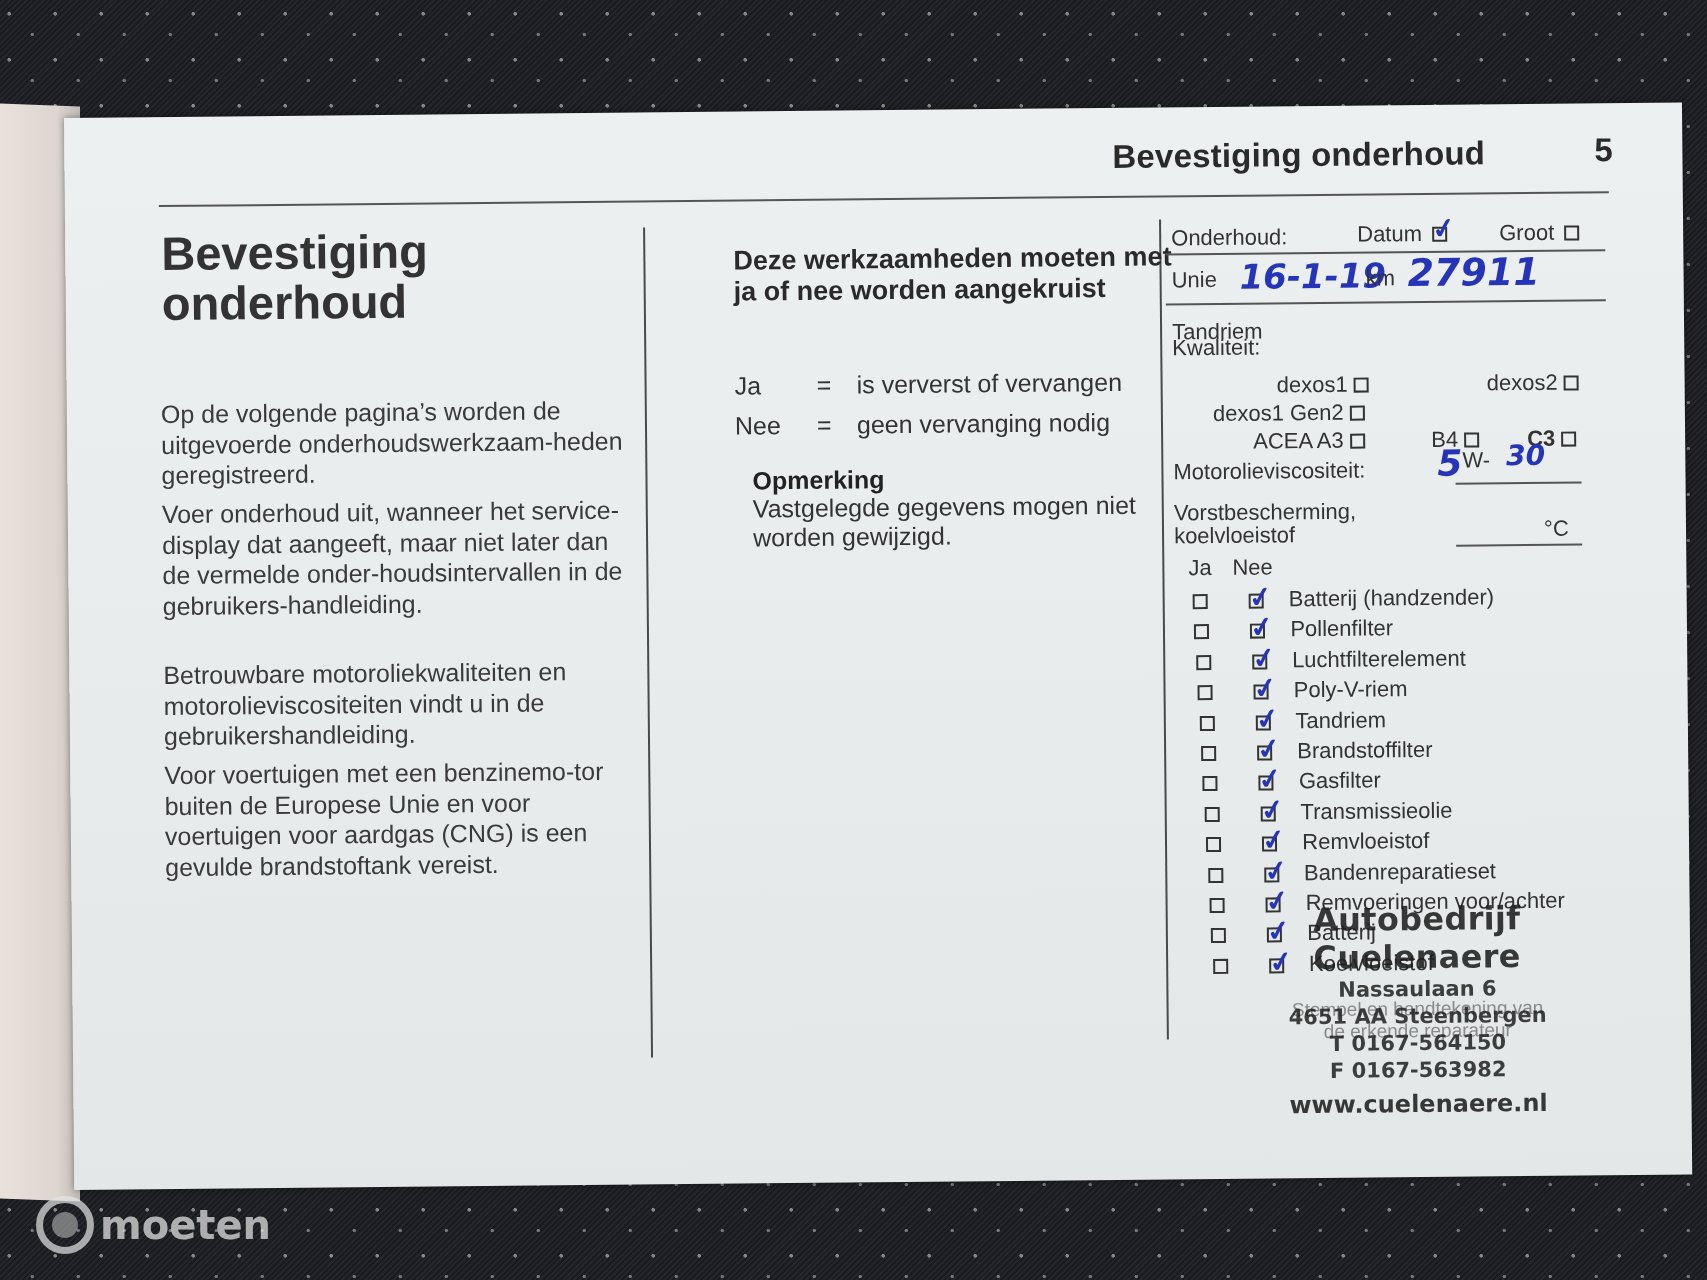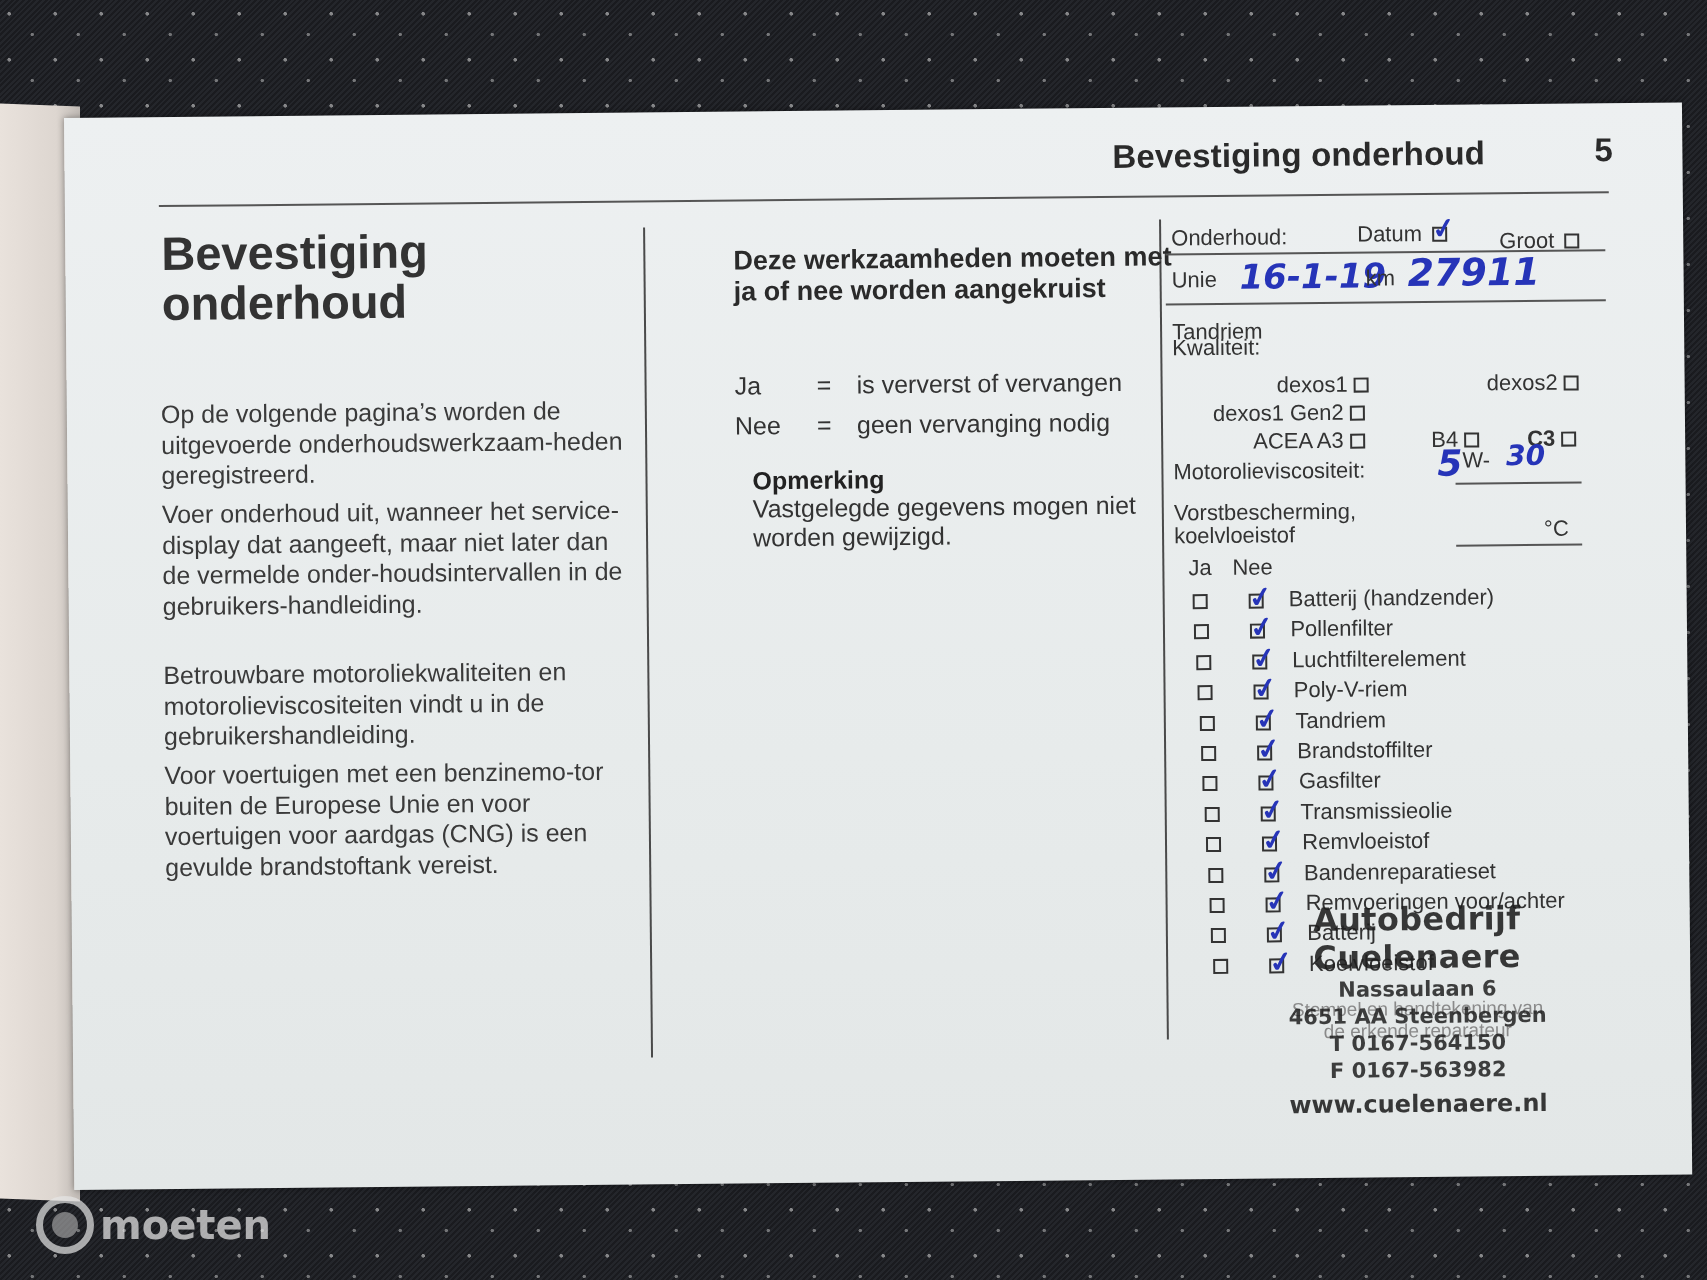--- a/index.html
+++ b/index.html
@@ -100,21 +100,21 @@
   <div class="p note-title">Opmerking</div>
   <div class="p note-text">Vastgelegde gegevens mogen niet worden gewijzigd.</div>
 
   <div class="p rc" style="left:1106px; top:118px;">Onderhoud:</div>
   <div class="p rc" style="left:1292px; top:116px;">
     <span>Datum</span>
     <span class="cb" style="margin-left:4px; position:relative;">
       <span class="check-mark" style="left:-2px; top:-14px;">✓</span>
     </span>
   </div>
-  <div class="p rc" style="left:1434px; top:116px;margin-top:8px;">
+  <div class="p rc" style="left:1434px; top:116px;">
     <span>Groot</span>
     <span class="cb" style="margin-left:4px;"></span>
   </div>
   <div class="hline" style="left:1100px; top:146px; width:440px;"></div>
 
   <div class="p rc" style="left:1106px; top:160px;">Unie</div>
   <div class="p hand" style="left:1174px; top:150px; font-size:34px;">16-1-19</div>
   <div class="p rc" style="left:1300px; top:160px;">km</div>
   <div class="p hand" style="left:1342px; top:146px; font-size:38px;">27911</div>
   <div class="hline" style="left:1100px; top:196px; width:440px;"></div>

